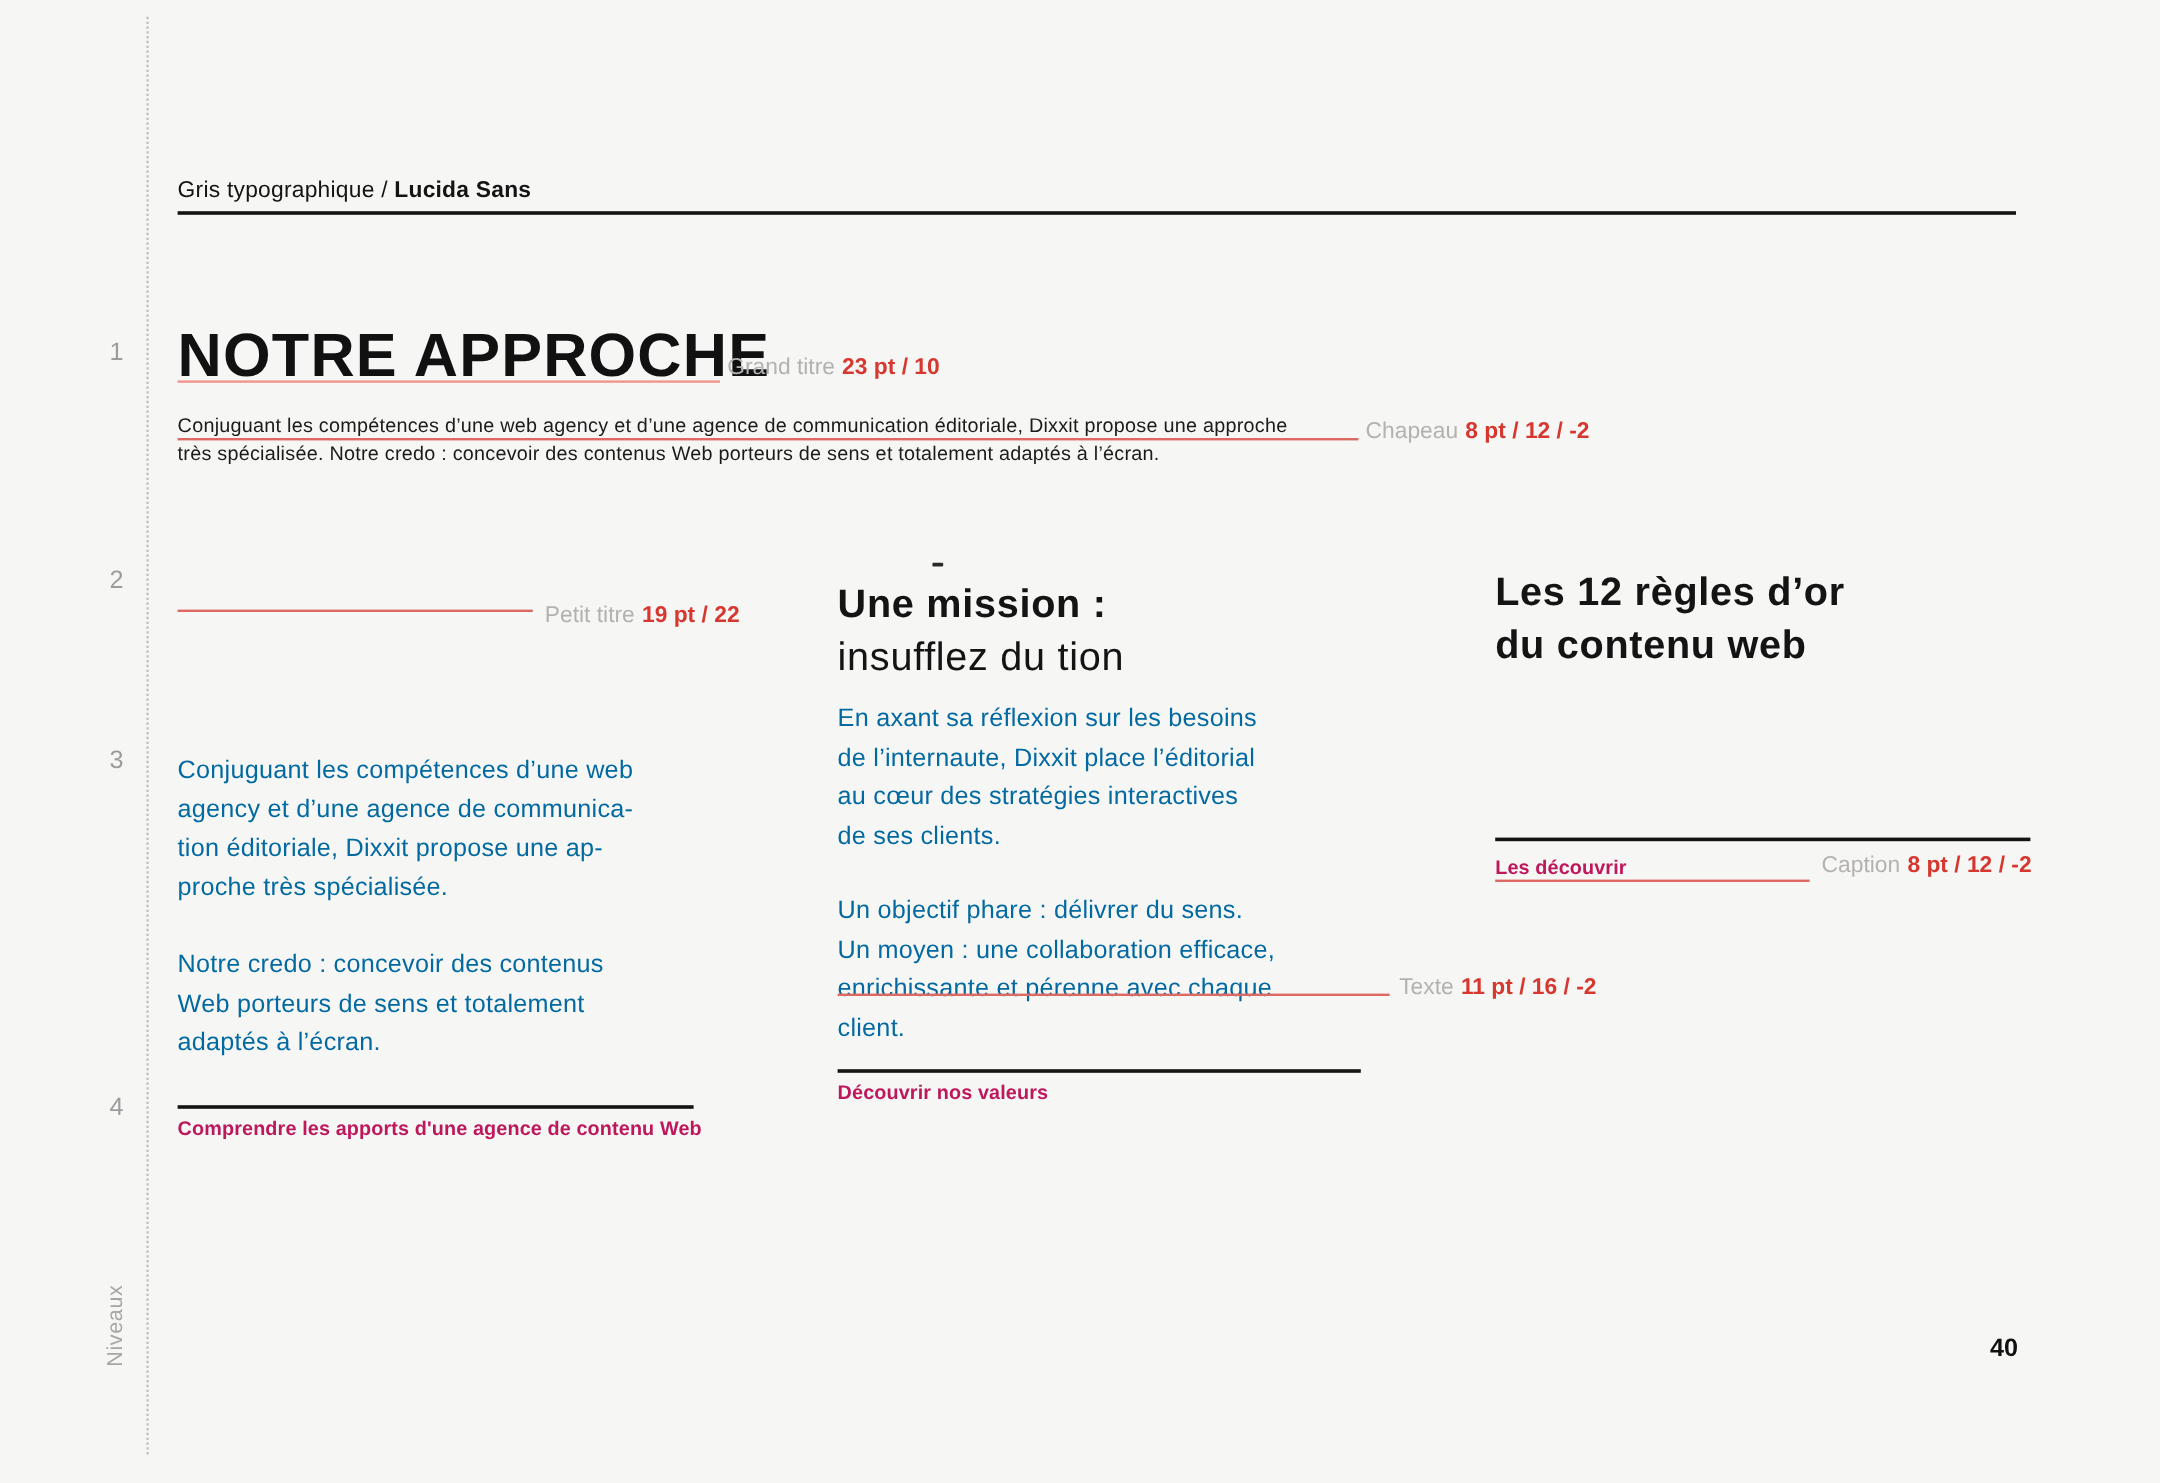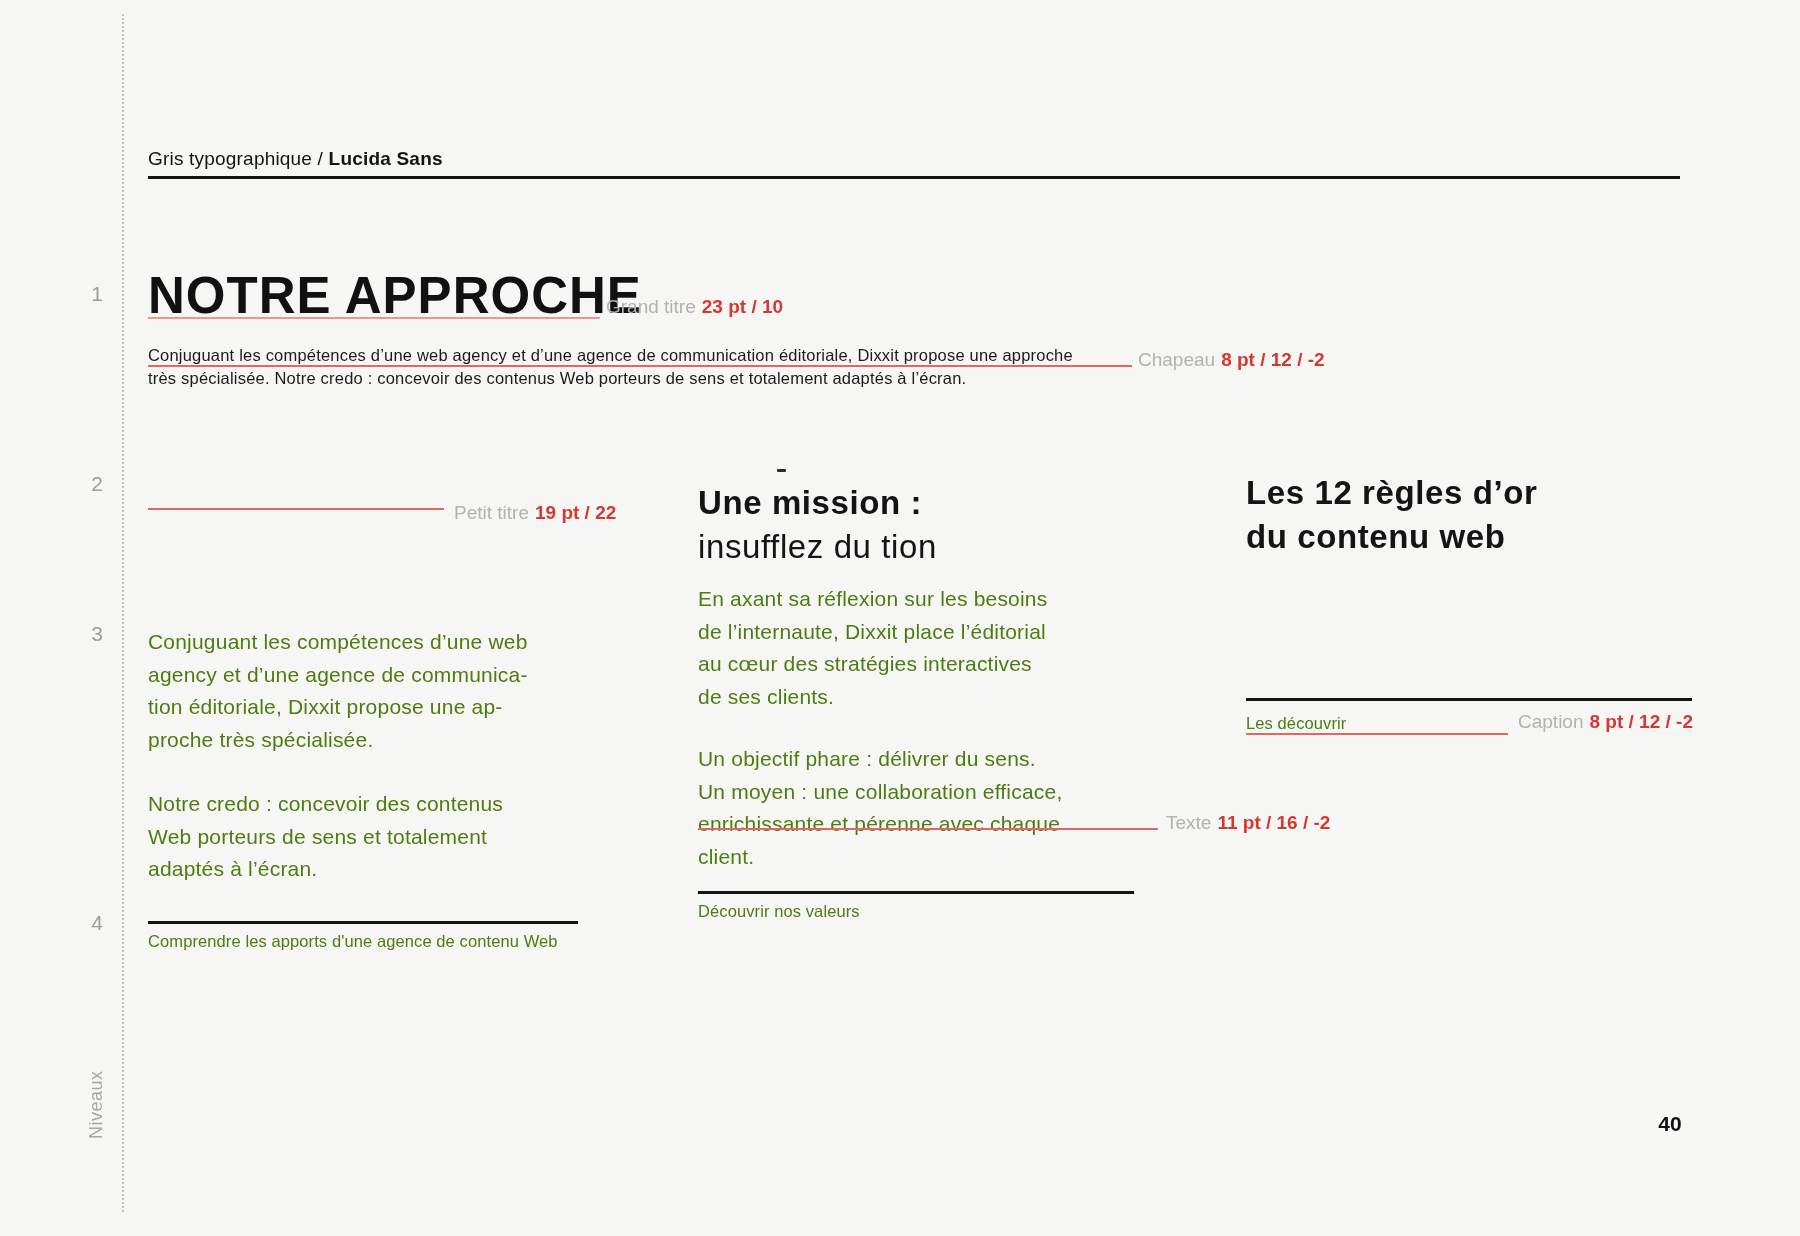--- a/index.html
+++ b/index.html
@@ -34,22 +34,22 @@
   .grand-titre{position:absolute;left:148px;top:272px;margin:0;font-size:51px;line-height:48px;
                font-weight:700;letter-spacing:1px;color:#111;}
   .chapeau{position:absolute;left:148px;top:344px;margin:0;font-size:16.5px;line-height:23px;
            letter-spacing:.2px;color:#1b1b1b;}
 
   
   .col-title{position:absolute;margin:0;font-size:33px;line-height:44px;font-weight:400;
              letter-spacing:.6px;color:#141414;}
   .col-title .strong{display:block;font-weight:700;}
   .col-title.allbold{font-weight:700;}
-  .body{position:absolute;margin:0;font-size:21px;line-height:32.5px;letter-spacing:.2px;color:#4d7c0f;}
-  .cta{position:absolute;font-size:16.5px;font-weight:400;letter-spacing:.1px;color:#4d7c0f;cursor:pointer;}
+  .body{position:absolute;margin:0;font-size:21px;line-height:32.5px;letter-spacing:.2px;color:#0369a1;}
+  .cta{position:absolute;font-size:16.5px;font-weight:700;letter-spacing:.1px;color:#be185d;cursor:pointer;}
   .pageno{position:absolute;left:1648px;top:1112px;width:44px;text-align:center;
           font-size:21px;font-weight:700;color:#111;}
   .stray{position:absolute;left:777px;top:469px;width:9px;height:3px;background:#2a2a2a;border-radius:1px;}
 </style>
 </head>
 <body>
 
 <div class="page">
 
   <div class="dotted"></div>

